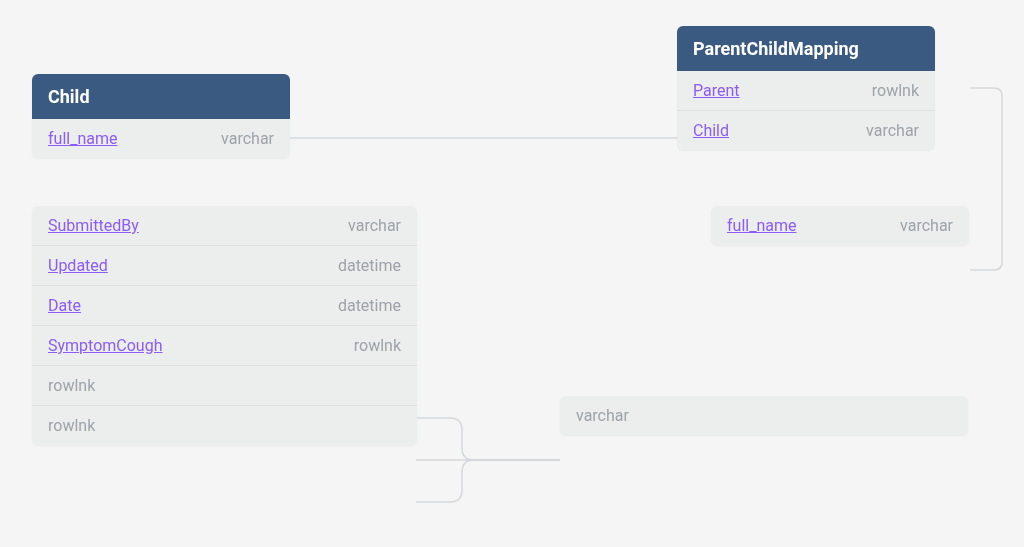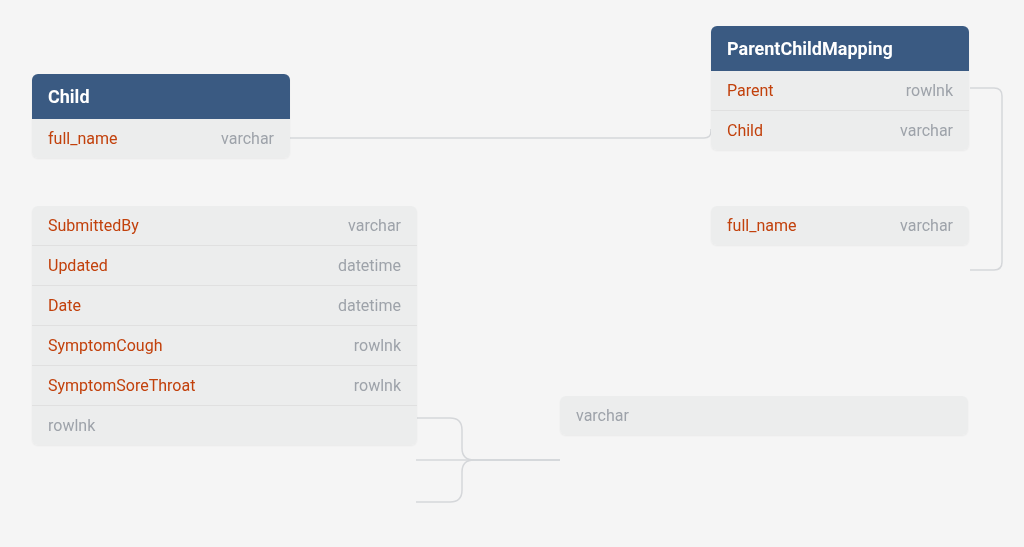--- a/index.html
+++ b/index.html
@@ -38,22 +38,23 @@
     align-items: center;
     padding: 10px 16px;
     border-bottom: 1px solid #e0e0e0;
     font-size: 16px;
   }
   .table-row:last-child {
     border-bottom: none;
     gap: 40px;
   }
   .col-name {
-    color: #c2410c;
+    color: #8b5cf6;
     font-weight: 400;
+    text-decoration: underline;
   }
   .col-type {
     color: #9ea3aa;
     font-weight: 400;
   }
   svg.connections {
     position: absolute;
     top: 0;
     left: 0;
     width: 1024px;
@@ -89,21 +90,21 @@
       <span>Child</span>
     </div>
     <div class="table-body">
       <div class="table-row">
         <span class="col-name">full_name</span>
         <span class="col-type">varchar</span>
       </div>
     </div>
   </div>
 
-  <div class="table" style="left:711px; top:26px; width:258px;">
+  <div class="table" style="left:677px; top:26px; width:258px;">
     <div class="table-header">
       <span>ParentChildMapping</span>
     </div>
     <div class="table-body">
       <div class="table-row">
         <span class="col-name">Parent</span>
         <span class="col-type">rowlnk</span>
       </div>
       <div class="table-row">
         <span class="col-name">Child</span>
@@ -124,21 +125,20 @@
       </div>
       <div class="table-row">
         <span class="col-name">Date</span>
         <span class="col-type">datetime</span>
       </div>
       <div class="table-row">
         <span class="col-name">SymptomCough</span>
         <span class="col-type">rowlnk</span>
       </div>
       <div class="table-row">
-        <span class="col-name">SymptomSoreThroat</span>
         <span class="col-type">rowlnk</span>
       </div>
       <div class="table-row">
         <span class="col-type">rowlnk</span>
       </div>
     </div>
   </div>
 
   <div class="table" style="left:711px; top:206px; width:258px;">
     <div class="table-body">

